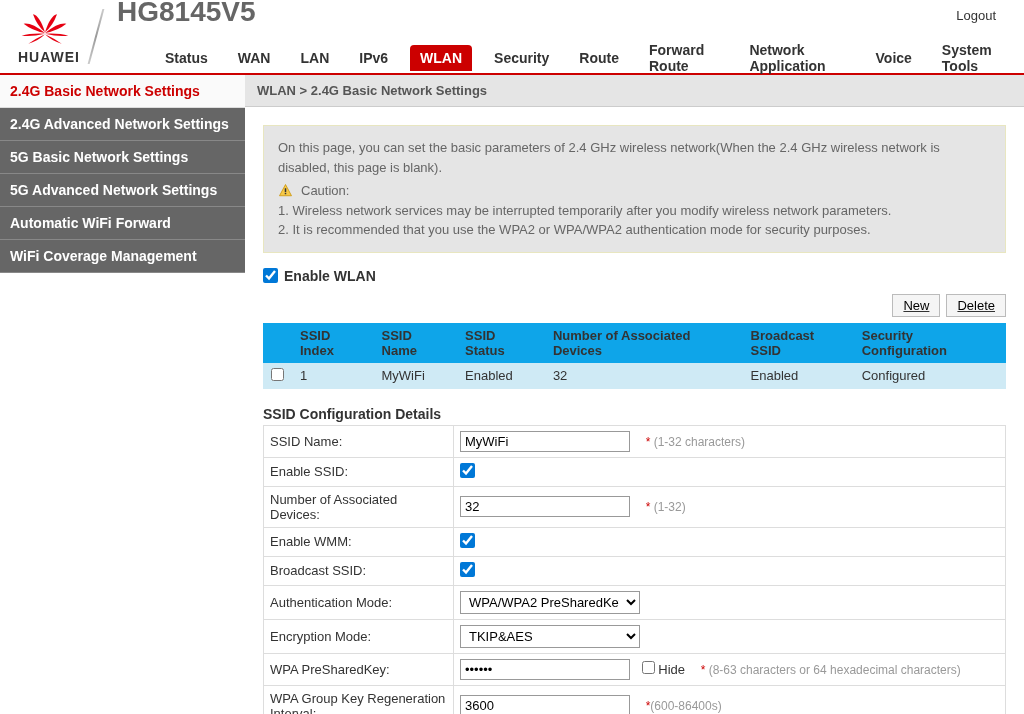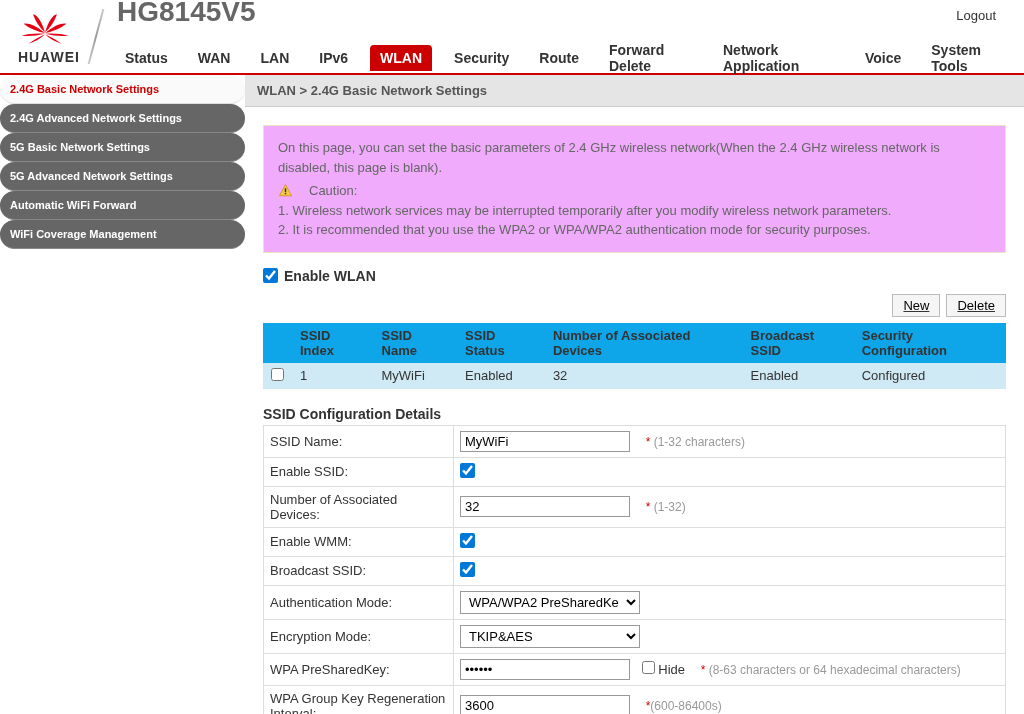--- a/index.html
+++ b/index.html
@@ -5,36 +5,36 @@
   * { box-sizing: border-box; margin: 0; padding: 0; }
   body { font-family: Arial, sans-serif; font-size: 13px; color: #333; background: #fff; width: 1024px; }
   
   .header { display: flex; align-items: center; padding: 5px 10px; border-bottom: 2px solid #c00; position: relative; height: 75px; }
   .logo-block { display: flex; flex-direction: column; align-items: flex-end; margin-right: 15px; }
   .logo-svg { width: 70px; height: 40px; }
   .logo-text { font-size: 14px; font-weight: bold; color: #333; letter-spacing: 1px; }
   .divider-bar { width: 2px; height: 55px; background: linear-gradient(to bottom, #ccc, #999, #ccc); transform: skewX(-15deg); margin-right: 20px; }
   .header-content { display: flex; flex-direction: column; flex: 1; }
   .model { font-size: 28px; font-weight: bold; color: #666; margin-bottom: 10px; }
-  .topnav { display: flex; gap: 14px; align-items: center; }
+  .topnav { display: flex; gap: 14px; align-items: center; margin-left: 40px; }
   .topnav-item { font-size: 14px; font-weight: bold; color: #333; cursor: pointer; padding: 4px 8px; border-radius: 4px 4px 0 0; }
   .topnav-item.active { background: #c00; color: #fff; padding: 5px 10px; }
   .logout { position: absolute; right: 28px; top: 8px; font-size: 13px; color: #333; cursor: pointer; }
   
   .main { display: flex; }
   .sidebar { width: 245px; background: #fff; }
-  .sidebar-item { background: #666; color: #fff; padding: 8px 10px; border-bottom: 1px solid #888; font-size: 11px; font-weight: bold; cursor: pointer; border-radius: 16px; }
+  .sidebar-item { background: #666; color: #fff; padding: 8px 10px; border-bottom: 1px solid #888; font-size: 14px; font-weight: bold; cursor: pointer; }
   .sidebar-item.active { background: #fafafa; color: #c00; border-left: 0; border-bottom: 1px solid #ddd; }
   
   .content { flex: 1; }
   .breadcrumb { background: #e5e5e5; padding: 8px 12px; font-size: 13px; color: #555; border-bottom: 1px solid #ccc; font-weight: bold; }
   .content-body { padding: 18px; }
   
-  .notice { background: #f0abfc; border: 1px solid #e8e6c0; padding: 12px 14px; font-size: 13px; color: #666; margin-bottom: 15px; }
-  .notice .caution-line { display: flex; align-items: center; gap: 16px; margin-top: 4px; }
+  .notice { background: #e5e5e5; border: 1px solid #e8e6c0; padding: 12px 14px; font-size: 13px; color: #666; margin-bottom: 15px; }
+  .notice .caution-line { display: flex; align-items: center; gap: 8px; margin-top: 4px; }
   .caution-icon { width: 15px; height: 15px; }
   .notice div { line-height: 1.5; }
   
   .enable-row { display: flex; align-items: center; gap: 6px; margin-bottom: 10px; font-weight: bold; font-size: 14px; }
   .enable-row input[type=checkbox] { width: 16px; height: 16px; accent-color: #0078d7; }
   
   .btn-row { display: flex; justify-content: flex-end; gap: 6px; margin-bottom: 6px; text-decoration: underline; }
   .btn { background: #f5f5f5; border: 1px solid #bbb; padding: 3px 10px; font-size: 13px; cursor: pointer; }
   
   table.ssid-table { width: 100%; border-collapse: collapse; font-size: 13px; }
@@ -77,21 +77,21 @@
   <div class="header-content">
     <div class="model">HG8145V5</div>
     <div class="topnav" id="topnav">
         <div class="topnav-item">Status</div>
         <div class="topnav-item">WAN</div>
         <div class="topnav-item">LAN</div>
         <div class="topnav-item">IPv6</div>
         <div class="topnav-item active">WLAN</div>
         <div class="topnav-item">Security</div>
         <div class="topnav-item">Route</div>
-        <div class="topnav-item">Forward Delete</div>
+        <div class="topnav-item">Forward Route</div>
         <div class="topnav-item">Network Application</div>
         <div class="topnav-item">Voice</div>
         <div class="topnav-item">System Tools</div>
       </div>
   </div>
   <div class="logout">Logout</div>
 </div>
 
 <div class="main">
   <div class="sidebar" id="sidebar">

